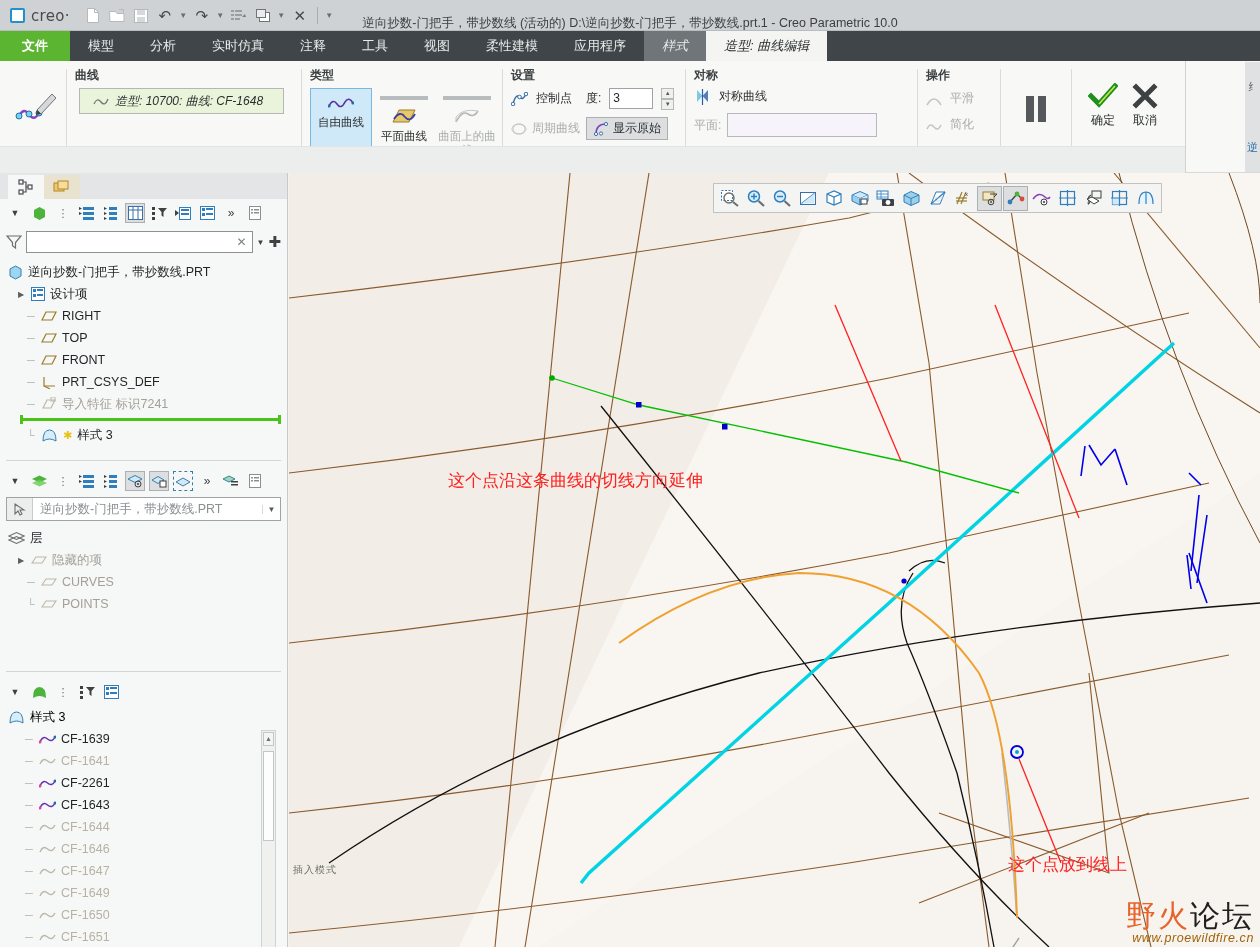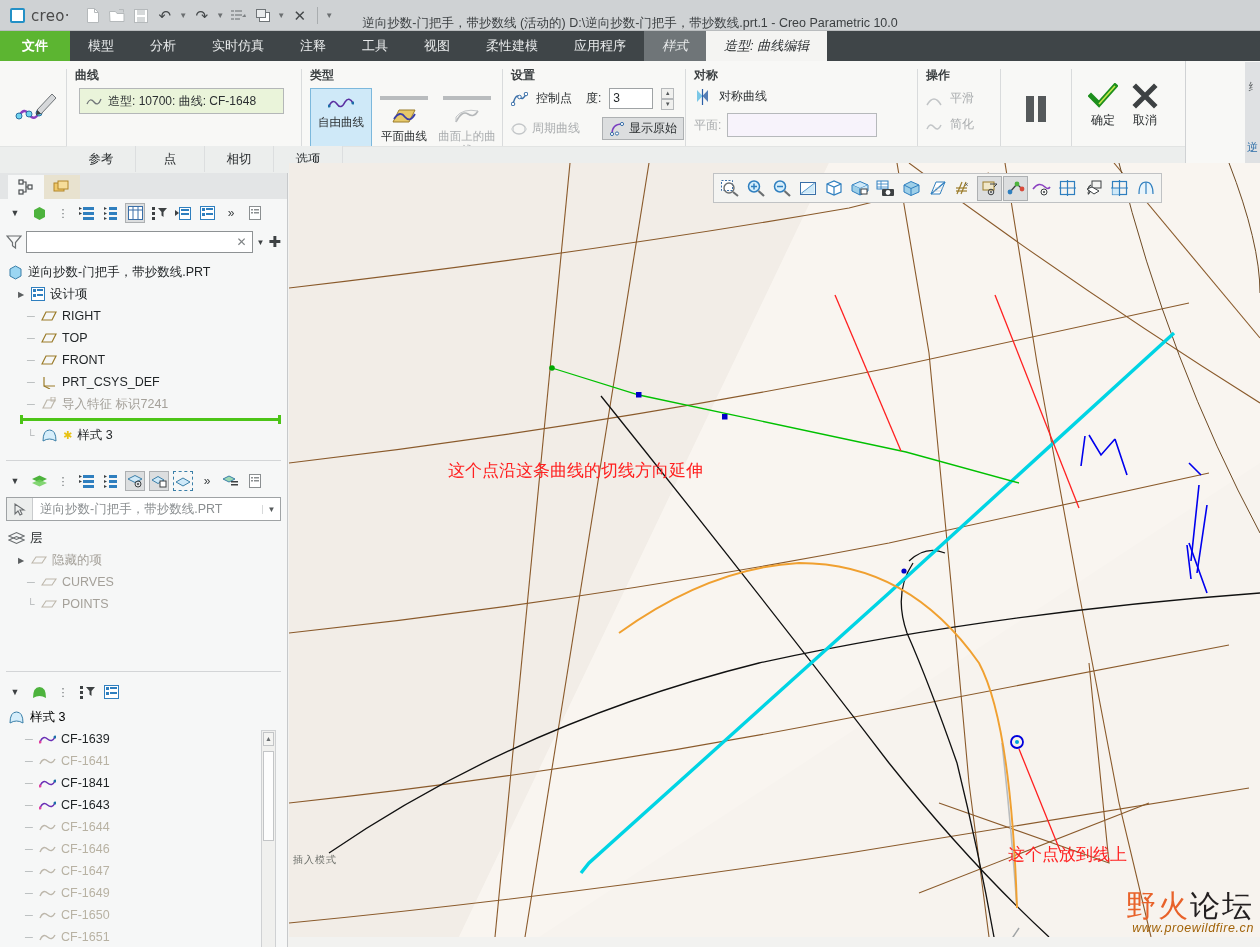--- a/index.html
+++ b/index.html
@@ -62,22 +62,22 @@
     background: #f8f8f6; border-bottom: 1px solid #d7d9da;
   }
   .rb-group { position: absolute; top: 0; height: 112px; }
   .rb-sep { position: absolute; top: 8px; width: 1px; height: 86px; background: #d9dbdc; }
   .rb-title { font-size: 12px; color: #3c4042; margin: 6px 0 4px 8px; font-weight: bold; }
 
   .pen-icon { position: absolute; left: 14px; top: 22px; width: 46px; height: 46px; }
 
   .curve-field {
     margin-left: 12px; width: 205px; height: 26px; background: #eaf4da;
-    border: 1px solid #b4b7b8; display: flex; align-items: center; padding: 0 6px; gap: 6px;
-    font-size: 12px; color: #2b2f31;
+    border: 1px solid #b4b7b8; display: flex; align-items: center; padding: 0 13px; gap: 6px;
+    font-size: 12px; color: #2b2f31; font-style: italic;
   }
 
   .type-btns { display: flex; margin-left: 8px; gap: 1px; }
   .type-btn {
     width: 62px; height: 72px; display: flex; flex-direction: column;
     align-items: center; justify-content: flex-start; padding-top: 8px; gap: 6px;
     font-size: 11.5px; color: #2b2f31; text-align: center; line-height: 1.2;
   }
   .type-btn.sel { background: #cfe9f8; border: 1px solid #7cb8dc; }
   .type-btn.dim { color: #a9acae; }
@@ -185,21 +185,21 @@
   .cl-scroll {
     position: absolute; right: 11px; top: 24px; width: 15px; height: 240px;
     background: #f0f0ee; border: 1px solid #cfd1d3;
   }
   .cl-thumb { position: absolute; left: 1px; top: 20px; width: 11px; height: 90px; background: #fdfdfd; border: 1px solid #c3c5c7; }
   .cl-up { position: absolute; left: 1px; top: 1px; width: 11px; height: 14px; background: #f4f4f2; border: 1px solid #c3c5c7;
            font-size: 7px; text-align: center; line-height: 12px; color: #6b6f71;}
 
   
   .viewport {
-    position: absolute; left: 289px; top: 163px; width: 971px; height: 774px;
+    position: absolute; left: 289px; top: 173px; width: 971px; height: 774px;
     background: #f5f1ec; overflow: hidden;
   }
   .gfx-toolbar {
     position: absolute; left: 424px; top: 10px; height: 30px;
     background: #f4f4f2; border: 1px solid #c0c2c4; display: flex; align-items: center;
     padding: 0 3px; gap: 1px; z-index: 20;
   }
   .gt-ico {
     width: 25px; height: 25px; display: flex; align-items: center; justify-content: center;
   }
@@ -363,21 +363,21 @@
             <circle cx="15" cy="2" r="1.8" fill="#fff" stroke="#3a6fa8"></circle>
           </svg>
         <span>控制点</span>
         <span style="margin-left:6px">度:</span>
         <span class="deg-input">3</span>
         <div class="spin">
             <div>▲</div>
             <div>▼</div>
           </div>
       </div>
-      <div class="set-row" style="margin-top:8px; gap:22px;">
+      <div class="set-row" style="margin-top:8px; gap:6px;">
         <span class="dim" style="display:flex;align-items:center;gap:5px;color:#a9acae">
           <svg width="16" height="14" viewBox="0 0 16 14">
               <ellipse cx="8" cy="7" rx="6.5" ry="5" fill="none" stroke="#c2c5c7" stroke-width="1.4"></ellipse>
               <circle cx="1.6" cy="7" r="1.5" fill="#d6d9da"></circle>
               <circle cx="14.4" cy="7" r="1.5" fill="#d6d9da"></circle>
             </svg>
           <span>周期曲线</span>
         </span>
         <span class="toggle-btn">
           <svg width="16" height="14" viewBox="0 0 16 14">
@@ -448,26 +448,20 @@
               <path d="M4 4 L22 22 M22 4 L4 22" stroke="#3d4143" stroke-width="5" stroke-linecap="square"></path>
             </svg>
           <span>取消</span>
         </div>
       </div>
     </div>
     <div class="rb-sep" style="left:1185px; top:0; height:112px; background:#d0d2d4;"></div>
   </div>
 
   <div class="subtab-bg"></div>
-  <div class="subtabs">
-    <div class="subtab">参考</div>
-    <div class="subtab">点</div>
-    <div class="subtab">相切</div>
-    <div class="subtab">选项</div>
-  </div>
 
   <div class="right-edge">
     <div class="rg1">纟</div>
     <div class="rg2">逆</div>
   </div>
 
   <div class="leftpane">
 
     <div class="lp-tabs">
       <div class="lp-tab sel">
@@ -850,21 +844,21 @@
           </svg>
         <span>CF-1641</span>
       </div>
       <div class="cl-row on" style="padding-left:16px">
         <span class="tconn">─</span>
         <svg width="17" height="9" viewBox="0 0 17 9">
             <path d="M1 7 Q4 0 8.5 4 Q13 8 16 2" fill="none" stroke="#6a2fb5" stroke-width="1.5"></path>
             <circle cx="1" cy="7" r="1.5" fill="#e040a0"></circle>
             <circle cx="16" cy="2" r="1.5" fill="#1c6fa8"></circle>
           </svg>
-        <span>CF-1841</span>
+        <span>CF-2261</span>
       </div>
       <div class="cl-row on" style="padding-left:16px">
         <span class="tconn">─</span>
         <svg width="17" height="9" viewBox="0 0 17 9">
             <path d="M1 7 Q4 0 8.5 4 Q13 8 16 2" fill="none" stroke="#6a2fb5" stroke-width="1.5"></path>
             <circle cx="1" cy="7" r="1.5" fill="#e040a0"></circle>
             <circle cx="16" cy="2" r="1.5" fill="#1c6fa8"></circle>
           </svg>
         <span>CF-1643</span>
       </div>

